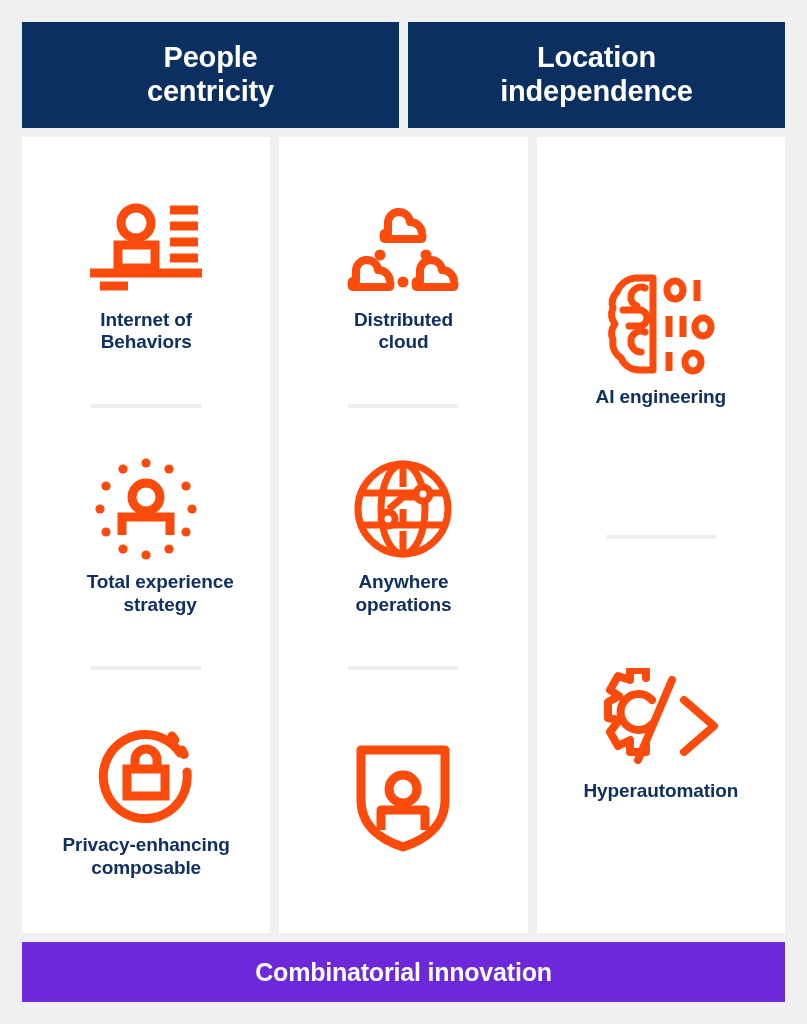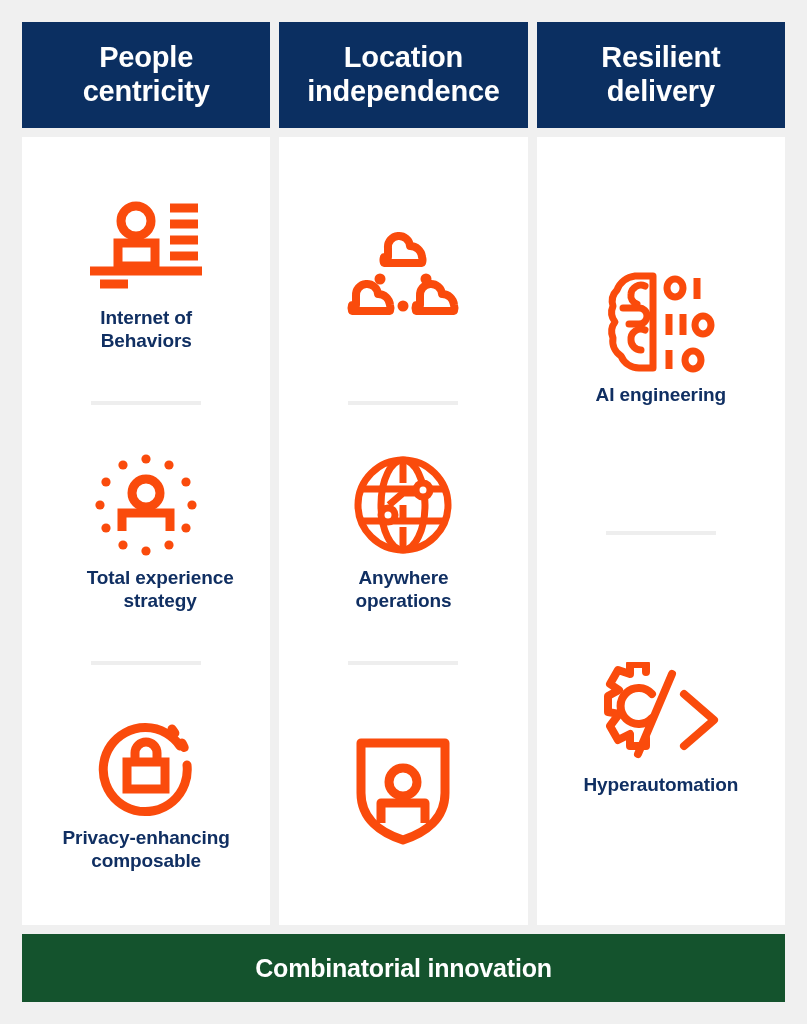--- a/index.html
+++ b/index.html
@@ -95,22 +95,22 @@
     font-weight: bold;
     line-height: 1.2;
     letter-spacing: -0.1px;
     margin-top: 6px;
     max-width: 220px;
   }
 
   
   .footer {
     margin-top: 9px;
-    height: 68px;
-    background: #14532d;
+    height: 60px;
+    background: #6d28d9;
     display: flex;
     align-items: center;
     justify-content: center;
     flex: 0 0 auto;
   }
   .footer-title {
     color: #ffffff;
     font-size: 25px;
     font-weight: bold;
     letter-spacing: -0.2px;
@@ -122,24 +122,20 @@
 <div class="page">
 
   <div class="header-row">
     <div class="header-card">
       <div class="header-title" style="white-space: pre-line;">People
 centricity</div>
     </div>
     <div class="header-card">
       <div class="header-title" style="white-space: pre-line;">Location
 independence</div>
-    </div>
-    <div class="header-card">
-      <div class="header-title" style="white-space: pre-line;">Resilient
-delivery</div>
     </div>
   </div>
 
   <div class="columns">
 
     <div class="column">
 
       <div class="cell">
         <div class="icon-wrap">
           <svg width="120" height="100" viewBox="0 0 120 100" fill="none">
@@ -215,20 +211,22 @@
               <path d="M12 84 L12 75 A11 11 0 0 1 34 73 A12 12 0 0 1 46 84 A9 9 0 0 1 46 90 L8 90 A9 9 0 0 1 8 84 Z"></path>
               <path d="M76 84 L76 75 A11 11 0 0 1 98 73 A12 12 0 0 1 110 84 A9 9 0 0 1 110 90 L72 90 A9 9 0 0 1 72 84 Z"></path>
             </g>
             <g fill="#fa4b0c">
               <circle cx="36" cy="58" r="5.5"></circle>
               <circle cx="82" cy="58" r="5.5"></circle>
               <circle cx="59" cy="85" r="5.5"></circle>
             </g>
           </svg>
         </div>
+        <div class="cell-label" style="white-space: pre-line;">Distributed
+cloud</div>
       </div>
 
       <div class="cell">
         <div class="icon-wrap">
           <svg width="104" height="104" viewBox="0 0 104 104" fill="none">
             <g stroke="#fa4b0c" stroke-width="7" fill="none">
               <circle cx="52" cy="52" r="45"></circle>
               <ellipse cx="52" cy="52" rx="22" ry="45"></ellipse>
               <line x1="9" y1="36" x2="95" y2="36"></line>
               <line x1="9" y1="68" x2="95" y2="68"></line>

